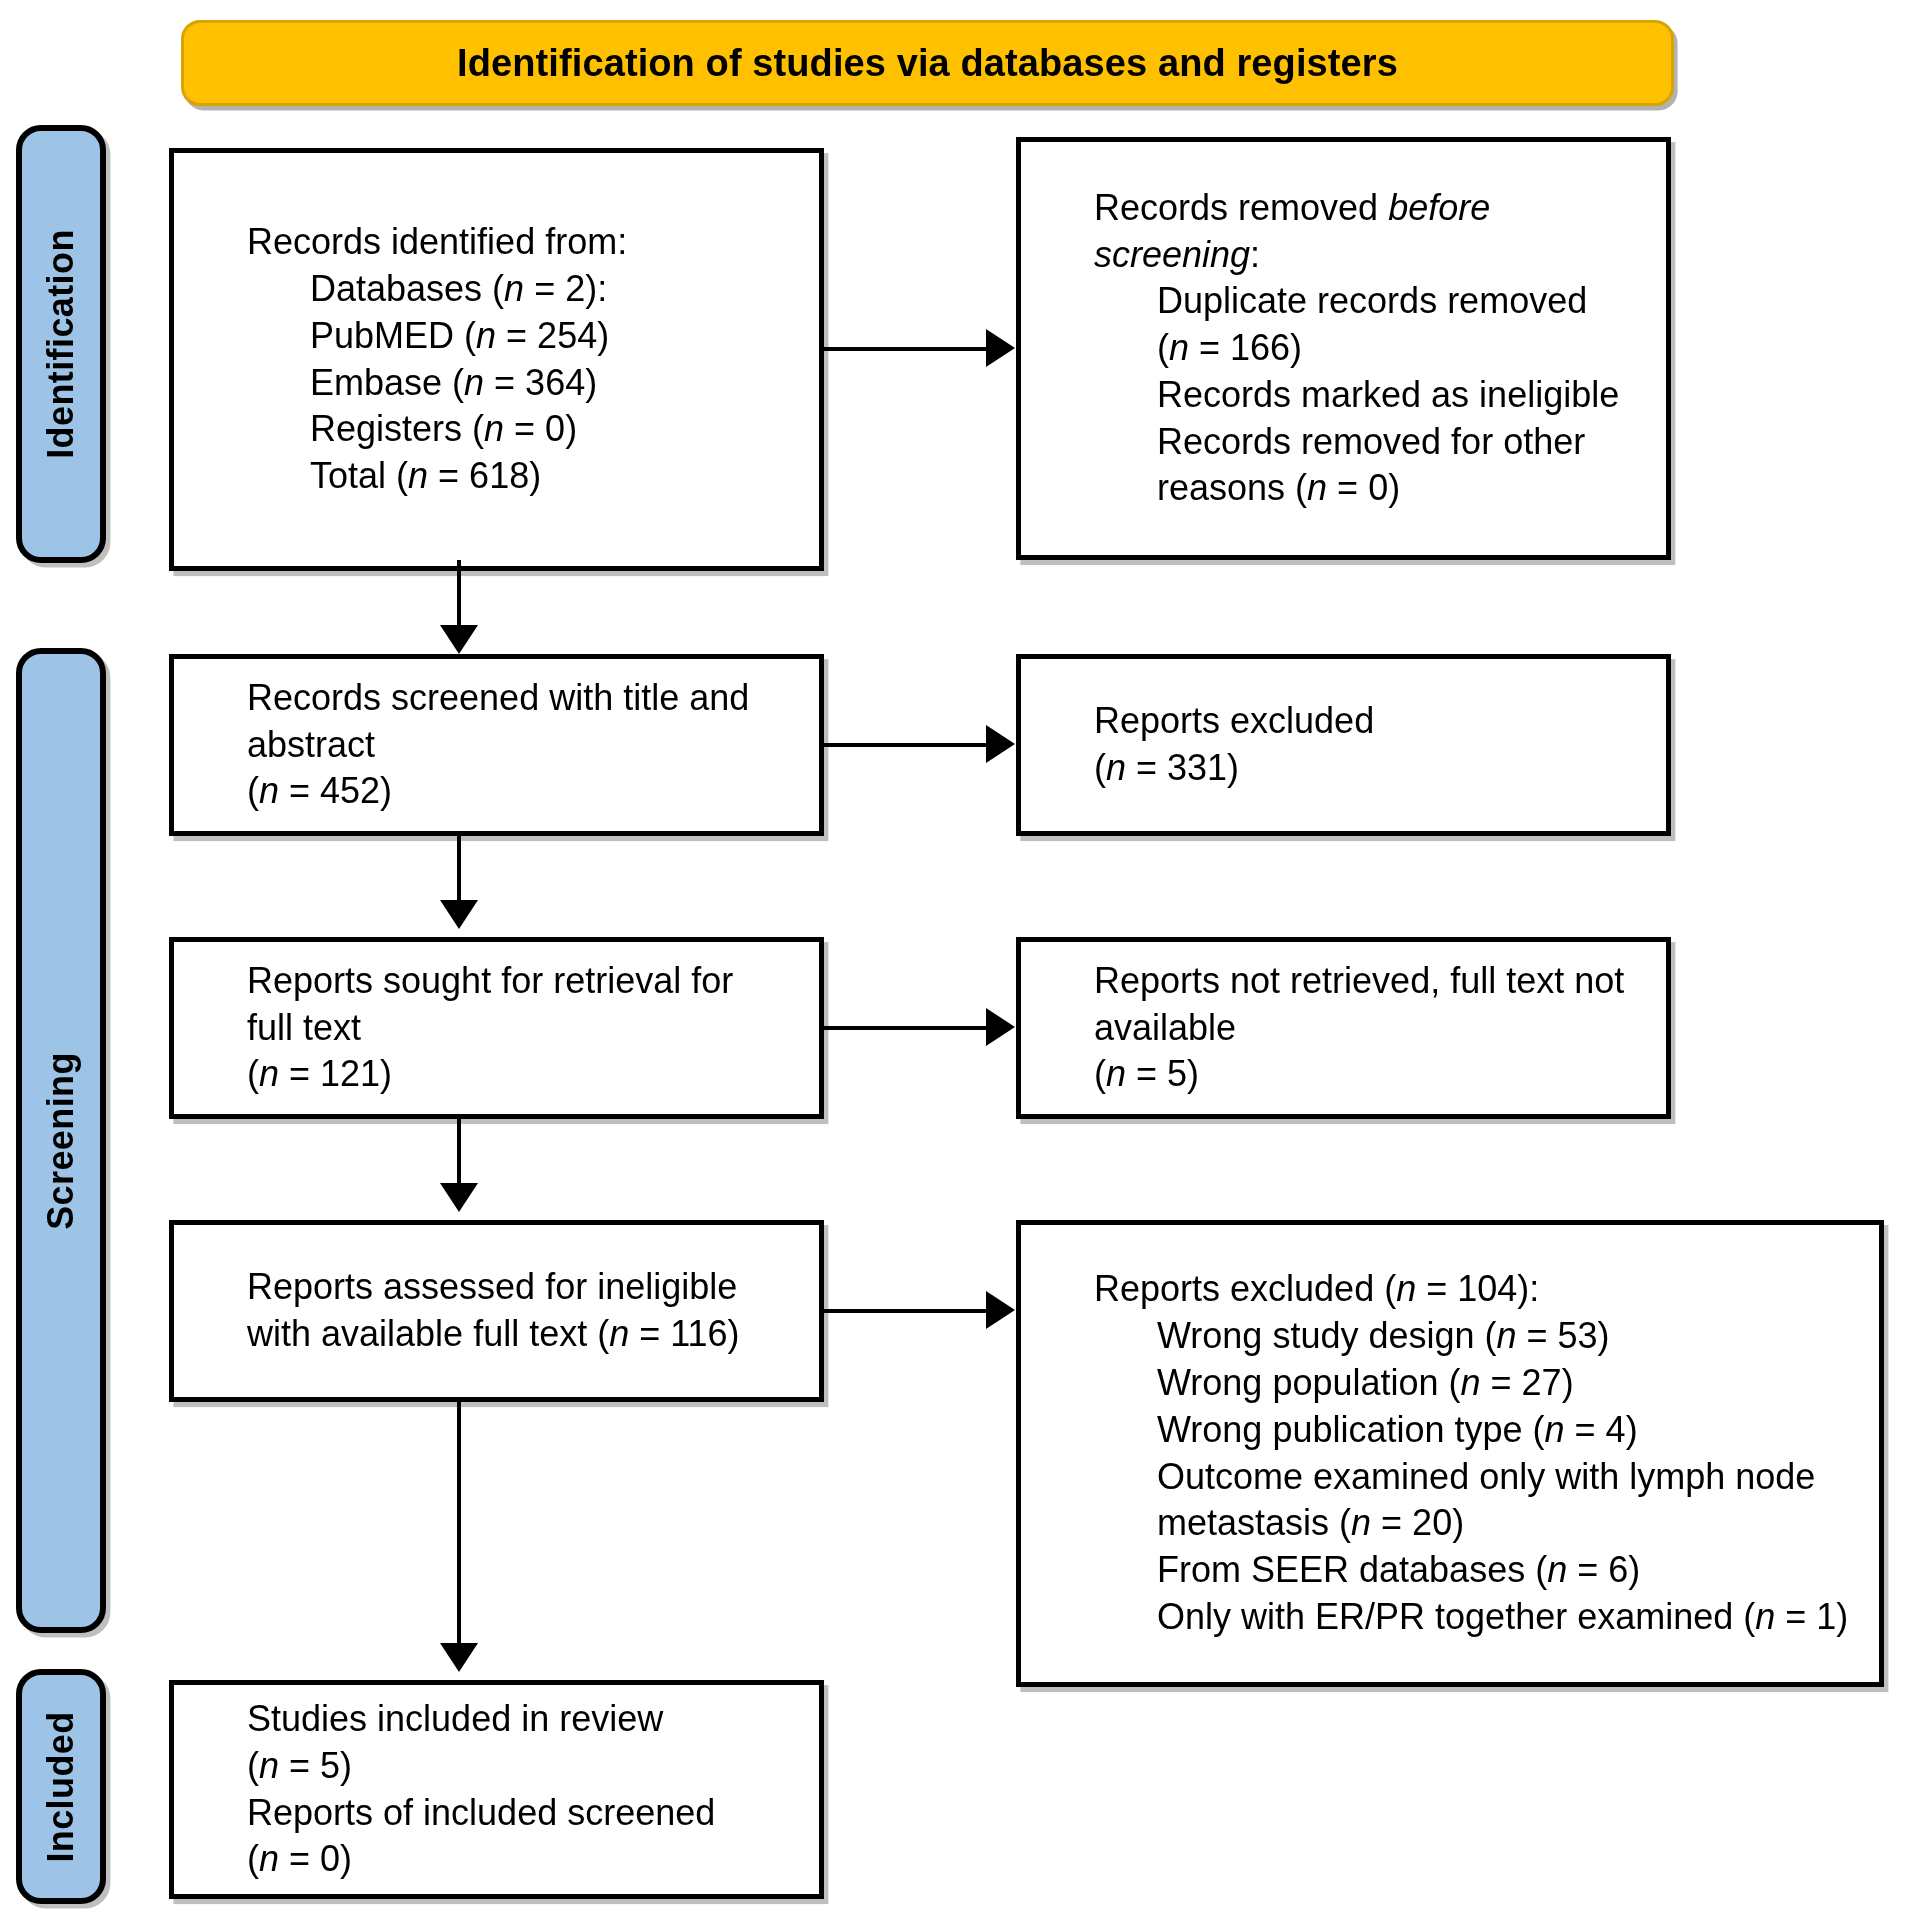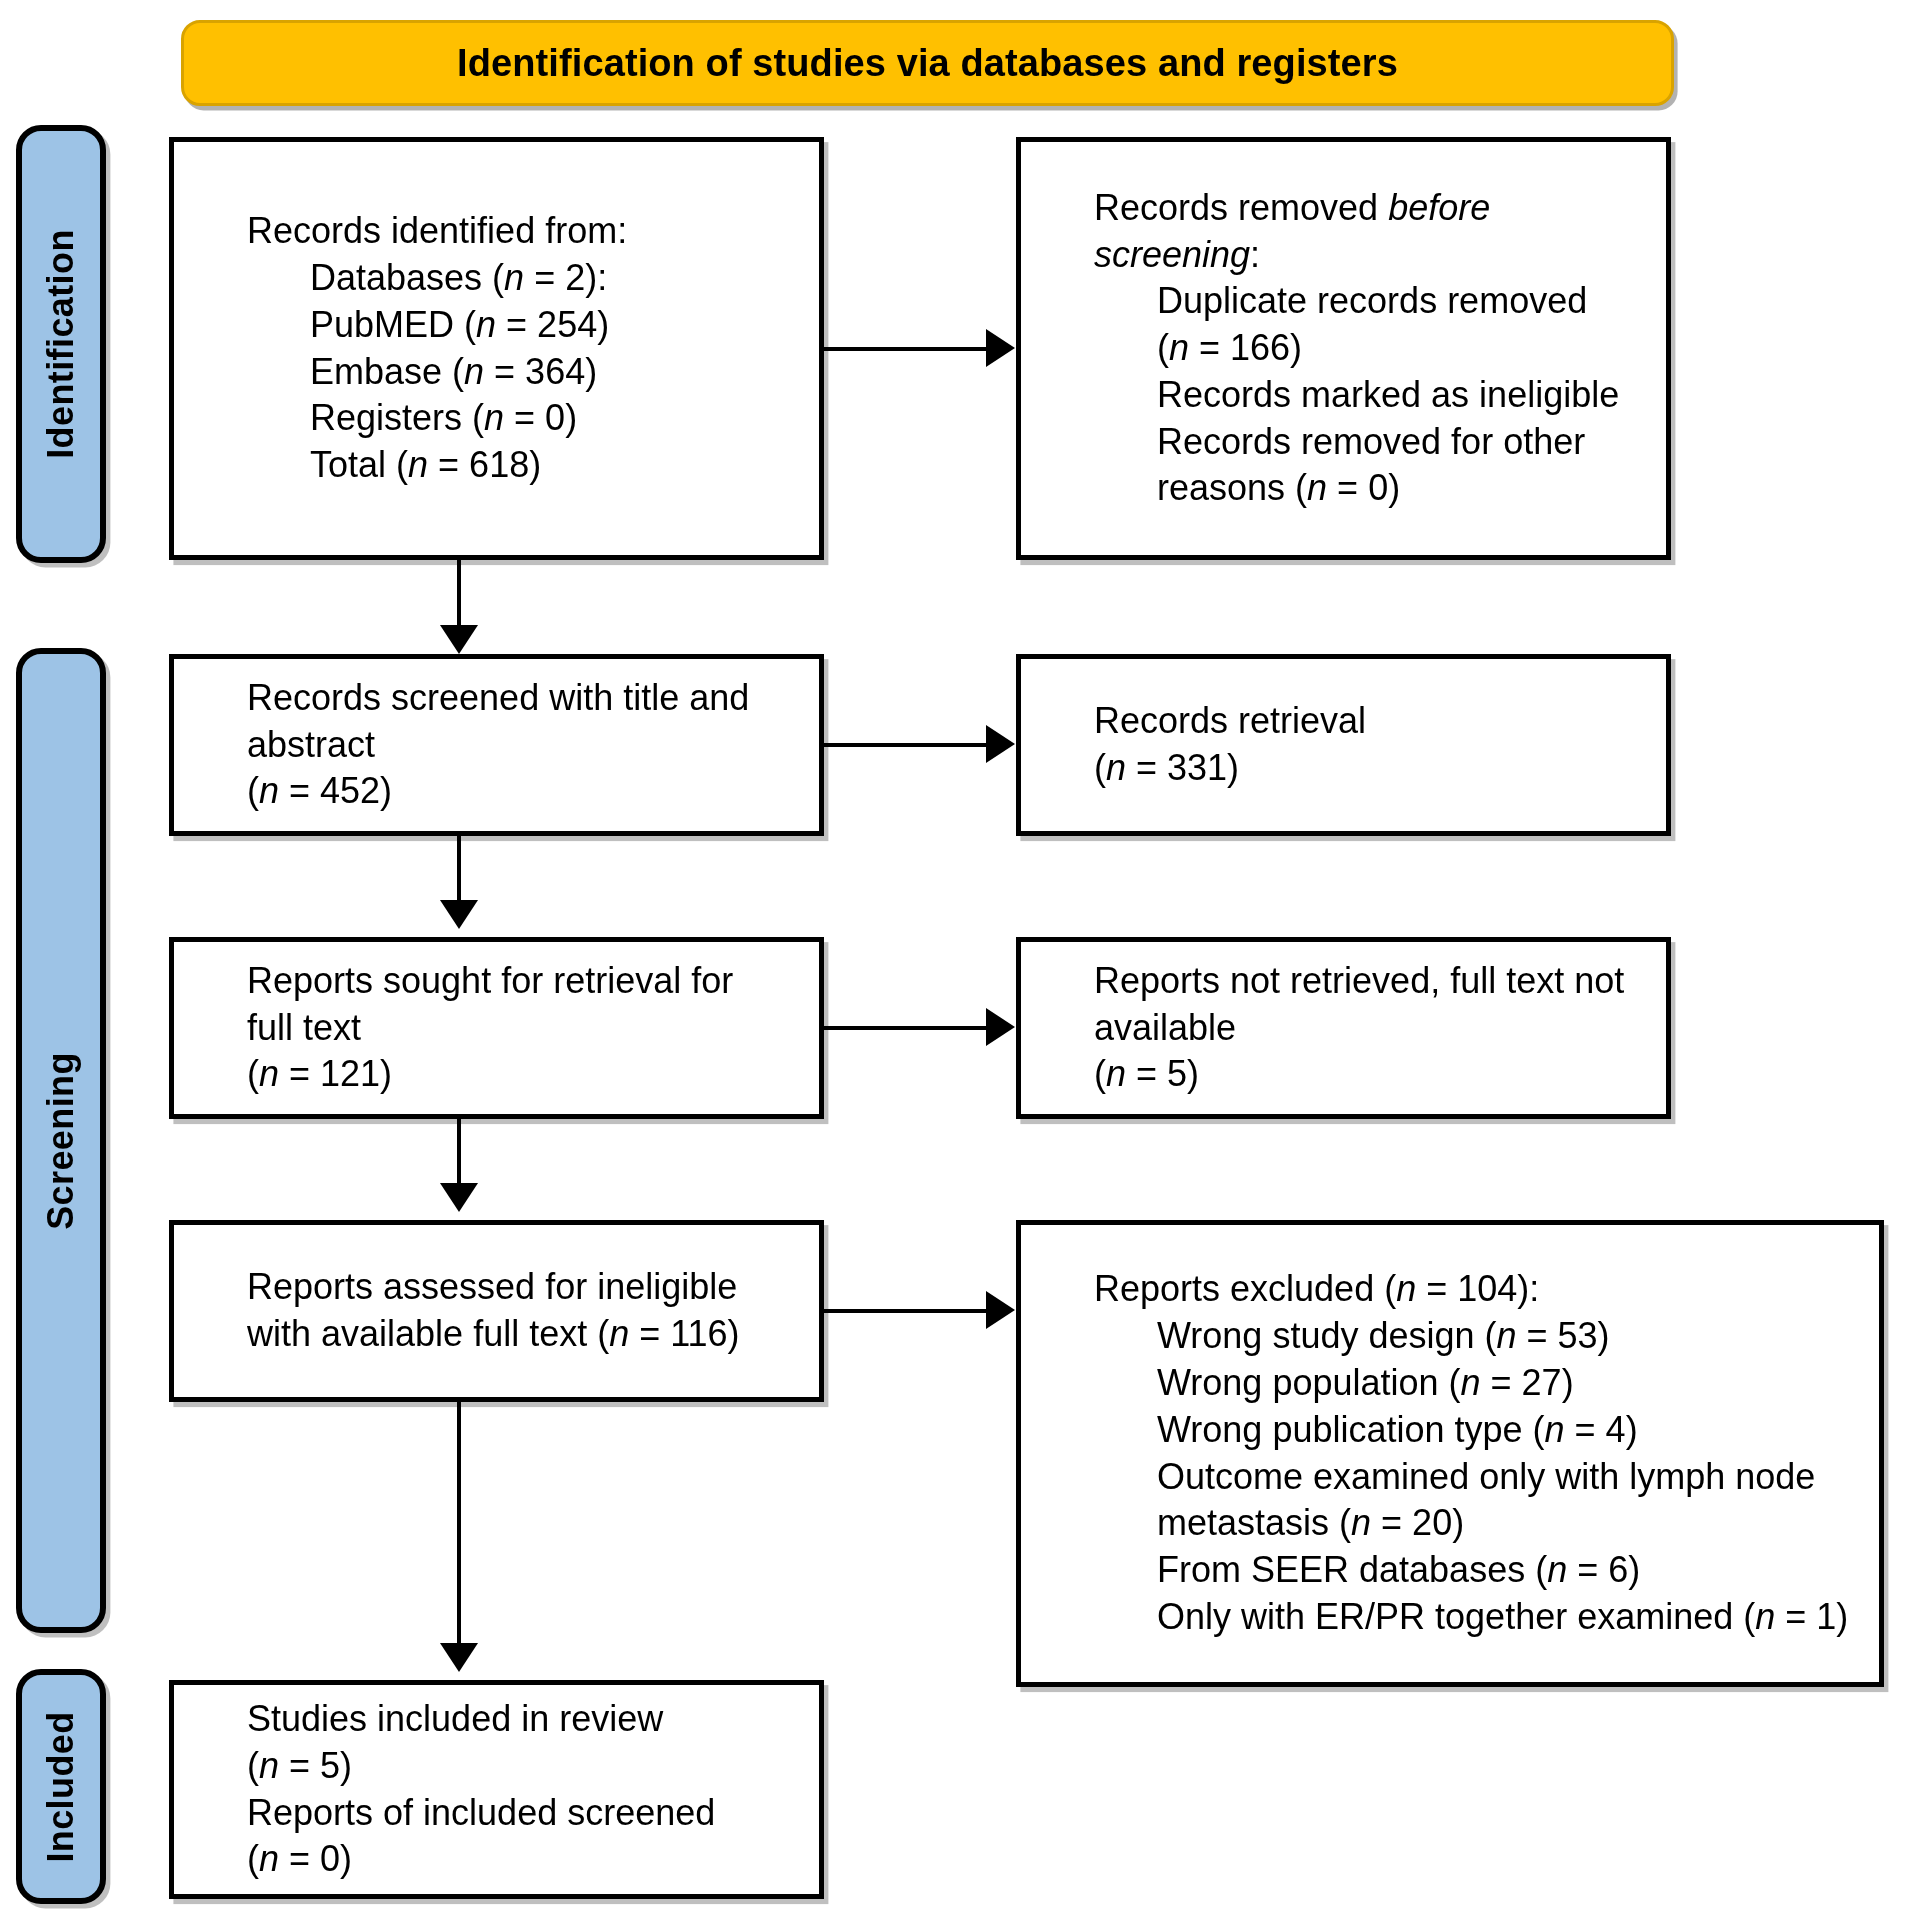--- a/index.html
+++ b/index.html
@@ -89,21 +89,21 @@
     padding: 0 25px;
     font-size: 36px;
     line-height: 1.30;
     width: 100%;
   }
   .box-text .ln { display: block; white-space: nowrap; }
   .box-text .ind { padding-left: 63px; }
   .it { font-style: italic; }
 
   
-  #box-identified   { left: 169px;  top: 137px;  width: 655px;  height: 423px; }
+  #box-identified   { left: 169px;  top: 148px;  width: 655px;  height: 423px; }
   #box-screened     { left: 169px;  top: 654px;  width: 655px;  height: 182px; }
   #box-sought       { left: 169px;  top: 937px; width: 655px;  height: 182px; }
   #box-assessed     { left: 169px;  top: 1220px; width: 655px;  height: 182px; }
   #box-included     { left: 169px;  top: 1680px; width: 655px;  height: 219px; }
 
   
   #box-removed      { left: 1016px; top: 137px;  width: 655px;  height: 423px; }
   #box-excluded-1   { left: 1016px; top: 654px;  width: 655px;  height: 182px; }
   #box-notretrieved { left: 1016px; top: 937px; width: 655px;  height: 182px; }
   #box-excluded-2   { left: 1016px; top: 1220px; width: 868px; height: 467px; }
@@ -179,21 +179,21 @@
   <div class="box" id="box-screened">
     <div class="box-text">
         <span class="ln">Records screened with title and</span>
         <span class="ln">abstract</span>
         <span class="ln">(<span class="it">n</span> = 452)</span>
       </div>
   </div>
 
   <div class="box" id="box-excluded-1">
     <div class="box-text">
-        <span class="ln">Records retrieval</span>
+        <span class="ln">Reports excluded</span>
         <span class="ln">(<span class="it">n</span> = 331)</span>
       </div>
   </div>
 
   <div class="box" id="box-sought">
     <div class="box-text">
         <span class="ln">Reports sought for retrieval for</span>
         <span class="ln">full text</span>
         <span class="ln">(<span class="it">n</span> = 121)</span>
       </div>

